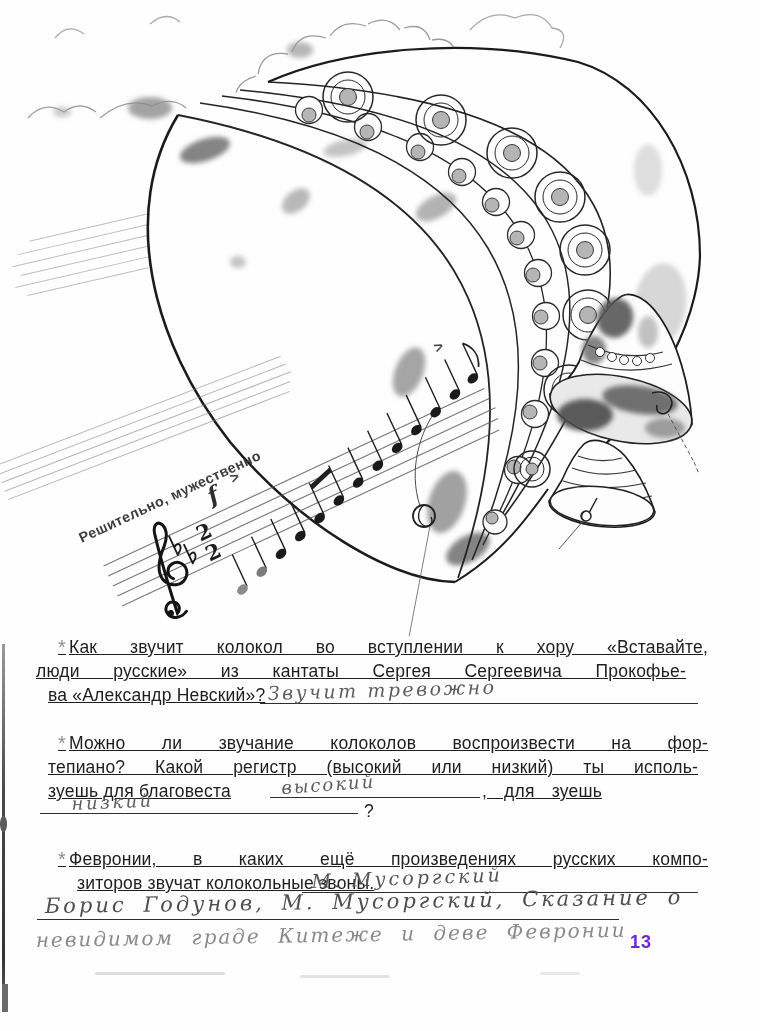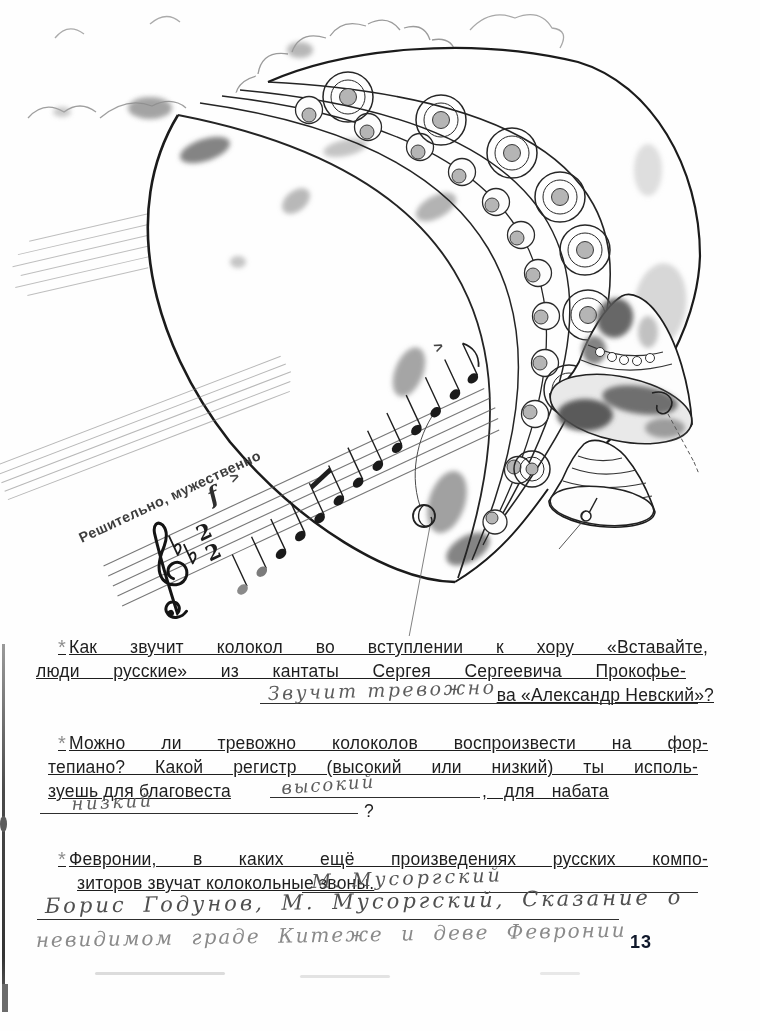--- a/index.html
+++ b/index.html
@@ -13,21 +13,21 @@
   .hw{position:absolute;font-family:"DejaVu Serif",serif;font-style:italic;color:#5d5d5d;
       white-space:nowrap;transform-origin:left bottom;}
   .hw1{left:268px;top:682px;font-size:19px;letter-spacing:2.5px;transform:rotate(-1.6deg);}
   .hw2{left:282px;top:777px;font-size:18px;letter-spacing:2px;transform:rotate(-4deg);}
   .hw3{left:72px;top:793px;font-size:18px;letter-spacing:2.5px;transform:rotate(-2.5deg);}
   .hw4{left:312px;top:870px;font-size:19px;letter-spacing:3px;transform:rotate(-2deg);color:#555;}
   .hw5{left:45px;top:894px;font-size:21px;letter-spacing:3px;word-spacing:7px;transform:rotate(-0.8deg);color:#4f4f4f;}
   .hw6{left:36px;top:928px;font-size:20px;letter-spacing:2px;word-spacing:9px;transform:rotate(-1deg);color:#8a8a8a;}
   .qmark{position:absolute;font-size:17.5px;}
   .pagenum{position:absolute;left:630px;top:932px;font-size:18px;font-weight:bold;
-           letter-spacing:1px;color:#0f172a;}
+           letter-spacing:1px;color:#6d28d9;}
   .edgebar{position:absolute;left:2px;top:644px;width:3px;height:368px;
            background:linear-gradient(#9a9a9a,#4a4a4a 40%,#333 85%,#666);}
   .edgeblob{position:absolute;left:0px;top:816px;width:7px;height:16px;background:#5c5c5c;border-radius:50%;}
   .edgefoot{position:absolute;left:2px;top:984px;width:6px;height:28px;background:#6b6b6b;}
   .smudge{position:absolute;height:3px;background:#dcdcdc;border-radius:2px;}
 </style>
 </head>
 <body>
 
 <div class="page">
@@ -270,29 +270,29 @@
         <ellipse cx="385" cy="-7" rx="6" ry="4.4" fill="#1a1a1a" transform="rotate(-18 385 -7)"></ellipse>
         <ellipse cx="408" cy="-14" rx="6" ry="4.4" fill="#1a1a1a" transform="rotate(-18 408 -14)"></ellipse>
       </g>
       <polygon points="215.5,14 240.5,6 240.5,11 215.5,19" fill="#1f1f1f"></polygon>
       <path d="M413.5,-50 C421,-43 424,-33 418,-22" fill="none" stroke="#1f1f1f" stroke-width="1.8"></path>
     </g>
   </svg>
 
   <div class="pline just" style="left:48px;top:636px;padding-left:10px;"><span class="star">*</span><span>Как звучит колокол во вступлении к хору «Вставайте,</span></div>
   <div class="pline just" style="left:36px;top:660px;"><span>люди русские» из кантаты Сергея Сергеевича Прокофье-</span></div>
-  <div class="pline" style="left:64px;top:684px;text-align:right;"><span>ва «Александр Невский»?</span></div>
+  <div class="pline" style="left:48px;top:684px;"><span>ва «Александр Невский»?</span></div>
   <div class="uline" style="left:260px;top:688px;width:438px;height:15px;"></div>
   <div class="hw hw1">Звучит тревожно</div>
 
-  <div class="pline just" style="left:48px;top:732px;padding-left:10px;"><span class="star">*</span><span>Можно ли тревожно колоколов воспроизвести на фор-</span></div>
+  <div class="pline just" style="left:48px;top:732px;padding-left:10px;"><span class="star">*</span><span>Можно ли звучание колоколов воспроизвести на фор-</span></div>
   <div class="pline" style="left:48px;top:780px;"><span>зуешь для благовеста</span></div>
   <div class="pline just" style="left:48px;top:756px;"><span>тепиано? Какой регистр (высокий или низкий) ты исполь-</span></div>
   <div class="uline" style="left:270px;top:782px;width:210px;height:15px;"></div>
-  <div class="pline" style="left:482px;top:780px;width:216px;word-spacing:12px;"><span>, для набата</span></div>
+  <div class="pline" style="left:482px;top:780px;width:216px;word-spacing:12px;"><span>, для зуешь</span></div>
   <div class="hw hw2">высокий</div>
   <div class="uline" style="left:40px;top:799px;width:318px;height:14px;"></div>
   <div class="qmark" style="left:364px;top:801px;">?</div>
   <div class="hw hw3">низкий</div>
 
   <div class="pline just" style="left:48px;top:848px;padding-left:10px;"><span class="star">*</span><span>Февронии, в каких ещё произведениях русских компо-</span></div>
   <div class="pline" style="left:48px;top:872px;margin-left:29px;"><span>зиторов звучат колокольные звоны.</span></div>
   <div class="uline" style="left:302px;top:878px;width:396px;height:14px;"></div>
   <div class="hw hw4">М. Мусоргский</div>
   <div class="uline" style="left:37px;top:905px;width:582px;height:14px;"></div>

